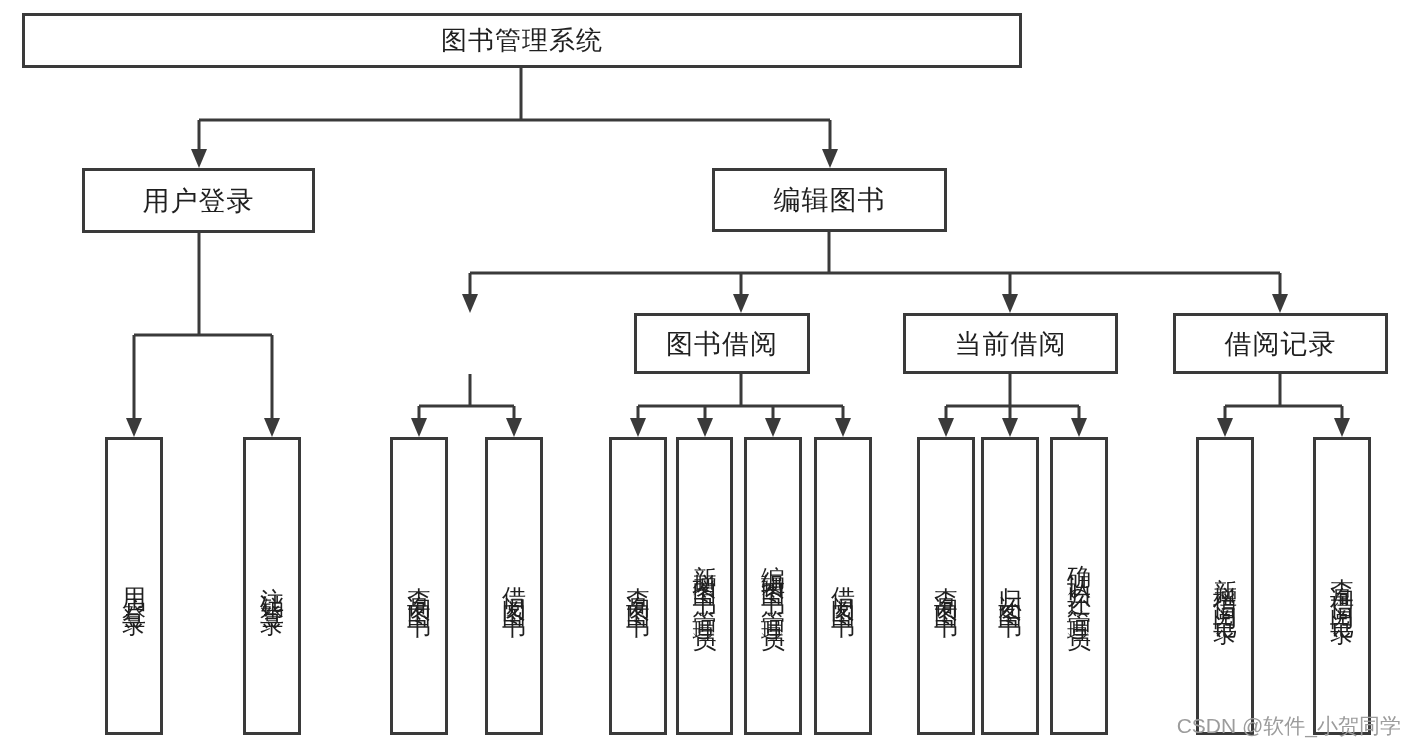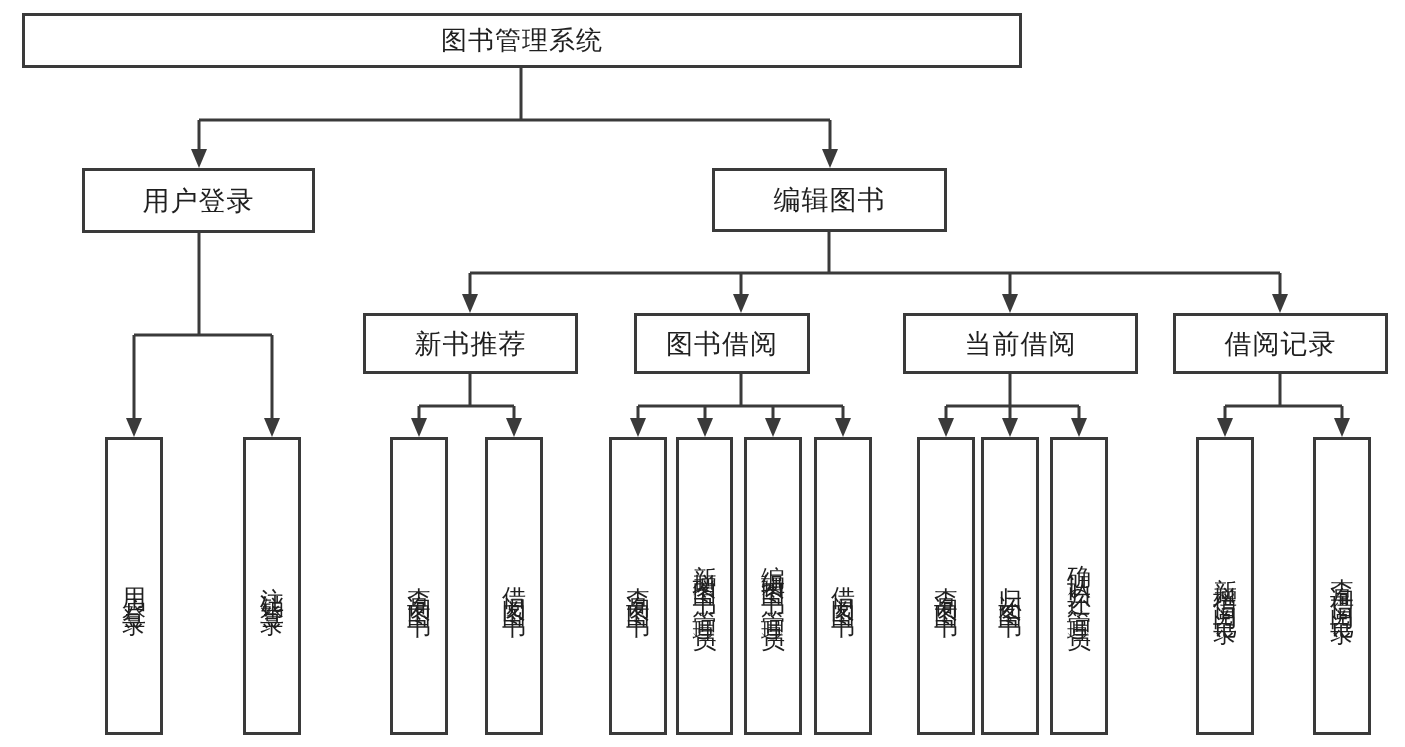--- a/index.html
+++ b/index.html
@@ -105,27 +105,24 @@
     <span class="hlabel">图书管理系统</span>
   </div>
 
   <div class="node branch" style="left:82px;top:168px;width:233px;height:65px">
     <span class="hlabel">用户登录</span>
   </div>
   <div class="node branch" style="left:712px;top:168px;width:235px;height:64px">
     <span class="hlabel">编辑图书</span>
   </div>
 
-  <div class="node branch" style="left:363px;top:313px;width:215px;height:61px">
-    <span class="hlabel">新书推荐</span>
-  </div>
   <div class="node branch" style="left:634px;top:313px;width:176px;height:61px">
     <span class="hlabel">图书借阅</span>
   </div>
-  <div class="node branch" style="left:903px;top:313px;width:235px;height:61px">
+  <div class="node branch" style="left:903px;top:313px;width:215px;height:61px">
     <span class="hlabel">当前借阅</span>
   </div>
   <div class="node branch" style="left:1173px;top:313px;width:215px;height:61px">
     <span class="hlabel">借阅记录</span>
   </div>
 
   <div class="node" style="left:105px;top:437px;width:58px;height:298px">
     <span class="vlabel">用户登录</span>
   </div>
   <div class="node" style="left:243px;top:437px;width:58px;height:298px">
@@ -162,14 +159,15 @@
     <span class="vlabel">确认归还（管理员）</span>
   </div>
 
   <div class="node" style="left:1196px;top:437px;width:58px;height:298px">
     <span class="vlabel">新增借阅记录</span>
   </div>
   <div class="node" style="left:1313px;top:437px;width:58px;height:298px">
     <span class="vlabel">查询借阅记录</span>
   </div>
 
+  <div class="watermark">CSDN @软件_小贺同学</div>
 
 </div>
 
 </body></html>

